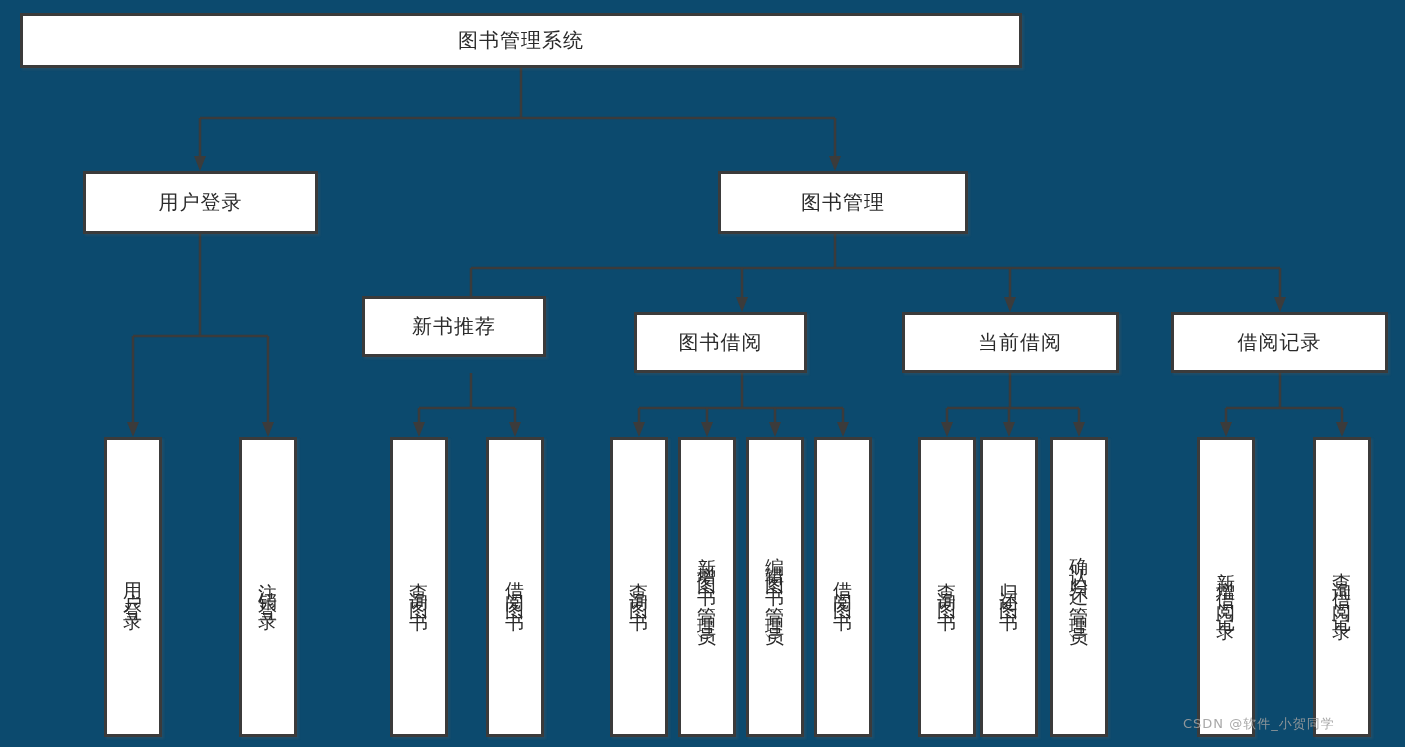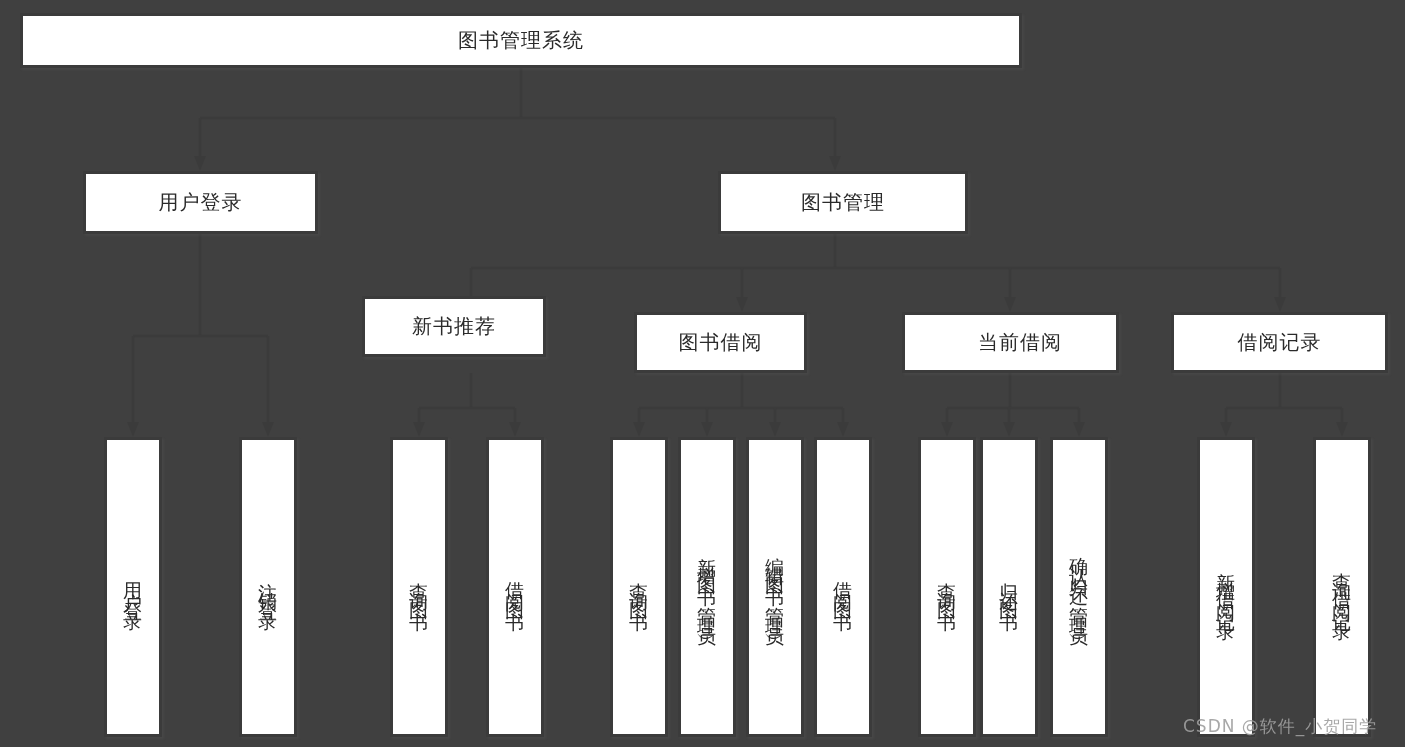--- a/index.html
+++ b/index.html
@@ -5,21 +5,21 @@
   html, body {
     margin: 0;
     padding: 0;
     background: #ffffff;
     font-family: "DejaVu Sans", "Liberation Sans", sans-serif;
   }
   #stage {
     position: relative;
     width: 1405px;
     height: 747px;
-    background: #404040;
+    background: #0c4a6e;
     overflow: hidden;
   }
   #wires {
     position: absolute;
     left: 0; top: 0;
     width: 1405px;
     height: 747px;
   }
   .node {
     position: absolute;
@@ -39,21 +39,21 @@
     writing-mode: vertical-rl;
     text-orientation: mixed;
     letter-spacing: 10px;
     font-size: 19px;
     line-height: 1;
   }
   .watermark {
     position: absolute;
     left: 1183px;
     top: 715px;
-    font-size: 17px;
+    font-size: 13px;
     color: rgba(158,158,158,0.9);
     letter-spacing: 1px;
     z-index: 5;
     white-space: nowrap;
   }
 </style>
 </head>
 <body>
 
 <div id="stage">

